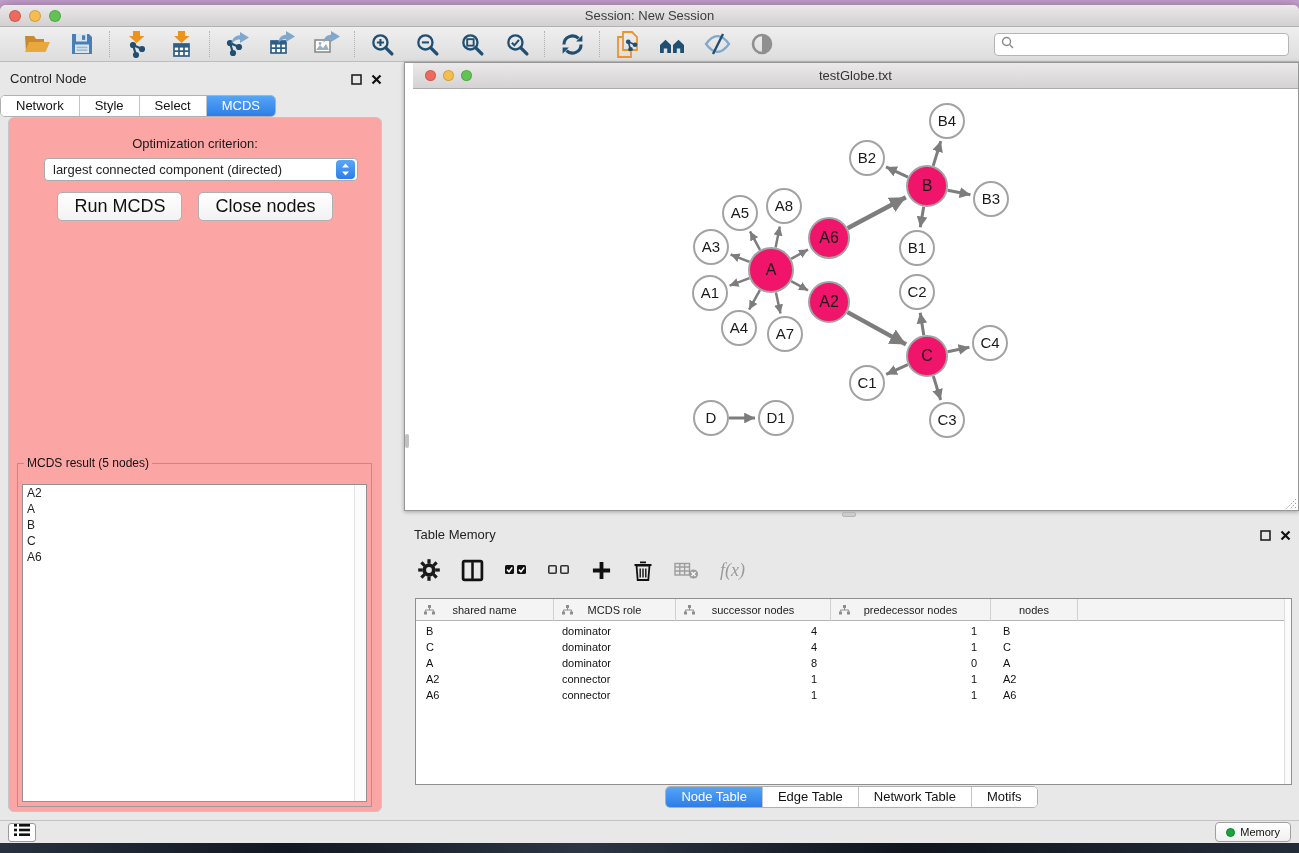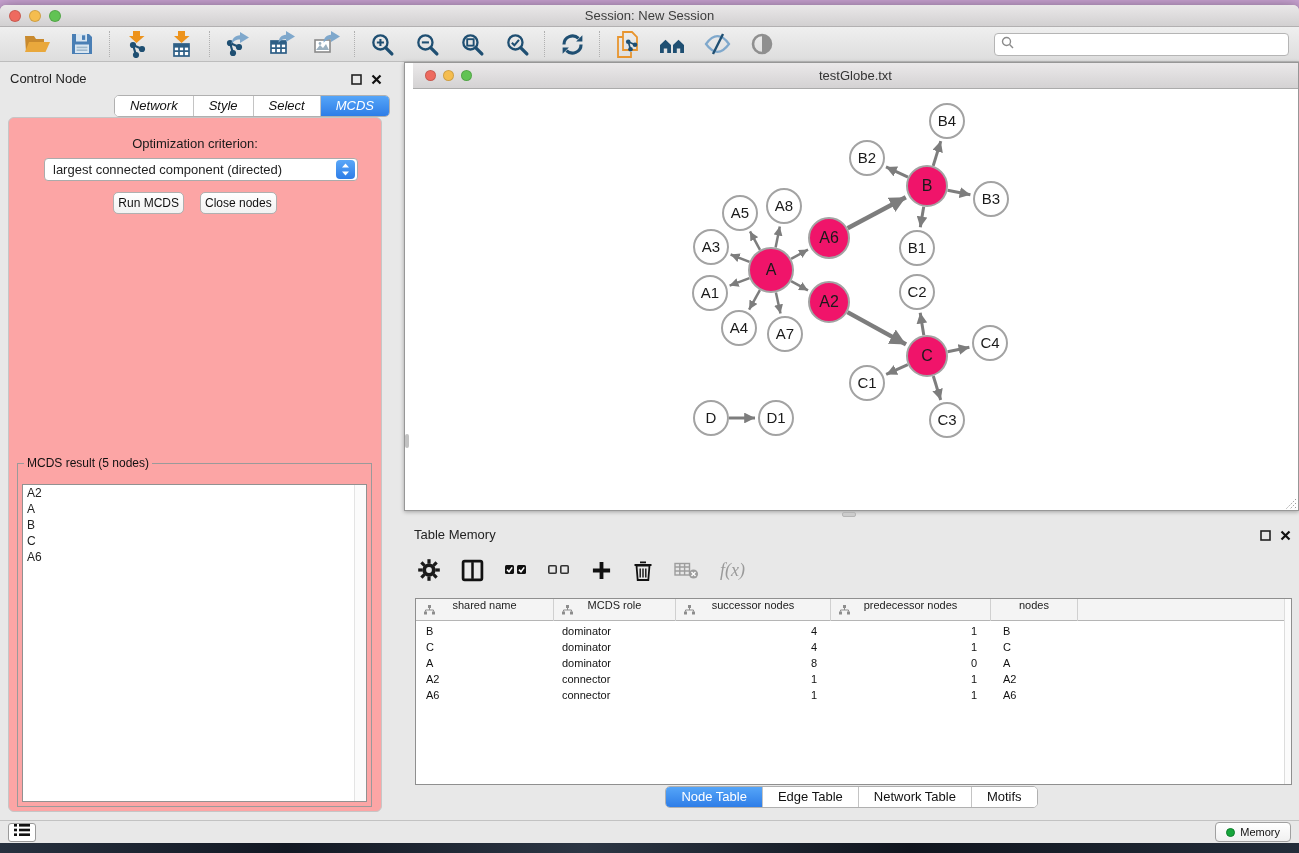--- a/index.html
+++ b/index.html
@@ -32,36 +32,36 @@
     display:flex; align-items:center; padding:0 6px; gap:4px; }
   .search-box input { border:none; outline:none; flex:1; font-size:12px; font-family:"Liberation Sans",sans-serif; background:transparent; }
 
   .main { position:relative; height:758px; }
 
   
   .control-panel { position:absolute; left:0; top:0; width:390px; height:758px; }
   .panel-header { height:30px; position:relative; }
   .panel-header .ph-title { position:absolute; left:10px; top:9px; font-size:13px; color:#222; }
   .panel-header .ph-icons { position:absolute; right:8px; top:9px; display:flex; gap:9px; align-items:center; }
-  .cp-tabs-row { position:absolute; left:0; top:33px; width:100%; display:flex; justify-content:flex-end;font-style:italic; }
+  .cp-tabs-row { position:absolute; left:0; top:33px; width:100%; display:flex; justify-content:flex-start; }
   .seg { display:flex; border:1px solid #b0b0b0; border-radius:5px; overflow:hidden; background:#fff; height:22px; }
   .seg-tab { font-size:13px; line-height:20px; padding:0 15px; border-right:1px solid #c4c4c4; color:#111; background:#fff; cursor:default; }
   .seg-tab:last-child { border-right:none; }
   .seg-tab.sel { background:linear-gradient(#55a5f8,#2e7de7); color:#fff; }
   .cp-body { position:absolute; left:8px; top:55px; right:8px; bottom:8px; background:#fca5a5;
     border:1px solid #c6c6c6; border-radius:6px; }
   .opt-label { text-align:center; font-size:13px; margin-top:18px; color:#1a1a1a; }
   .dropdown { position:absolute; left:35px; top:40px; width:314px; height:23px; background:#fff;
     border:1px solid #ababab; border-radius:4px; display:flex; align-items:center; }
   .dropdown .dd-text { flex:1; font-size:13px; padding-left:8px; white-space:nowrap; overflow:hidden; }
   .dd-stepper { width:19px; height:19px; margin-right:2px; border-radius:4px;
     background:linear-gradient(#5aa7f8,#2e7de7); display:flex; align-items:center; justify-content:center; }
   .cp-buttons { position:absolute; left:0; top:74px; width:100%; display:flex; justify-content:center; gap:16px; }
   .mac-btn { background:linear-gradient(#ffffff,#f2f2f2); border:1px solid #b0b0b0; border-radius:5px;
-    font-size:12px; font-family:"Liberation Sans",sans-serif; padding:3px 4px; color:#111; cursor:default; }
+    font-size:18px; font-family:"Liberation Sans",sans-serif; padding:3px 16px; color:#111; cursor:default; }
   .result-box { position:absolute; left:8px; right:9px; top:338px; bottom:4px;
     border:1px solid #9a9a9a; margin:0; padding:0 4px 4px 4px; }
   .result-box legend { font-size:12px; color:#111; padding:0 3px; margin-left:2px; }
   .result-list { position:absolute; left:4px; right:4px; top:14px; bottom:4px; background:#fff;
     border:1px solid #919191; overflow:hidden; }
   .result-scroll { position:absolute; right:0; top:0; bottom:0; width:12px; background:#fbfbfb; border-left:1px solid #e4e4e4; }
   .result-item { font-size:12px; line-height:16px; padding-left:4px; }
 
   
   .net-window { position:absolute; left:404px; top:0; width:895px; height:449px; background:#fff;
@@ -76,21 +76,21 @@
   .h-thumb { position:absolute; left:842px; top:450px; width:14px; height:5px; background:#cccccc; border:1px solid #b5b5b5; border-radius:2px; }
   .resize-grip { position:absolute; right:1px; bottom:1px; width:13px; height:13px; }
 
   
   .table-panel { position:absolute; left:404px; top:456px; width:895px; height:302px; }
   .tp-toolbar { position:absolute; left:14px; top:32px; height:40px; display:flex; align-items:center; gap:21px; }
   .tp-icon { display:flex; align-items:center; justify-content:center; cursor:default; }
   .fx-text { font-family:"Liberation Serif", serif; font-style:italic; font-size:18px; color:#9a9a9a; }
   .tbl { position:absolute; left:11px; top:80px; width:877px; height:187px; background:#fff; border:1px solid #8f8f8f; overflow:hidden; }
   .tbl-header { display:flex; height:22px; border-bottom:1px solid #b5b5b5; background:#f4f4f4; }
-  .th-cell { position:relative; border-right:1px solid #d0d0d0; height:22px; display:flex; justify-content:center; font-size:11px; color:#222; }
+  .th-cell { position:relative; border-right:1px solid #d0d0d0; height:22px; display:flex; align-items:center; justify-content:center; font-size:11px; color:#222; }
   .th-cell .tree-ic { position:absolute; left:8px; top:6px; }
   .tbl-right-strip { position:absolute; right:0; top:0; bottom:0; width:7px; background:#fbfbfb; border-left:1px solid #ddd; }
   .tbl-rows { padding-top:4px; }
   .tbl-row { display:flex; height:16px; font-size:11px; color:#111; }
   .td-cell { white-space:nowrap; overflow:hidden; }
   .tp-tabs-row { position:absolute; left:0; top:268px; width:100%; display:flex; justify-content:center; }
 
   
   .statusbar { position:absolute; left:0; bottom:0; width:100%; height:23px; background:#e8e8e8;
     border-top:1px solid #c2c2c2; display:flex; align-items:center; padding:8px 8px; }

